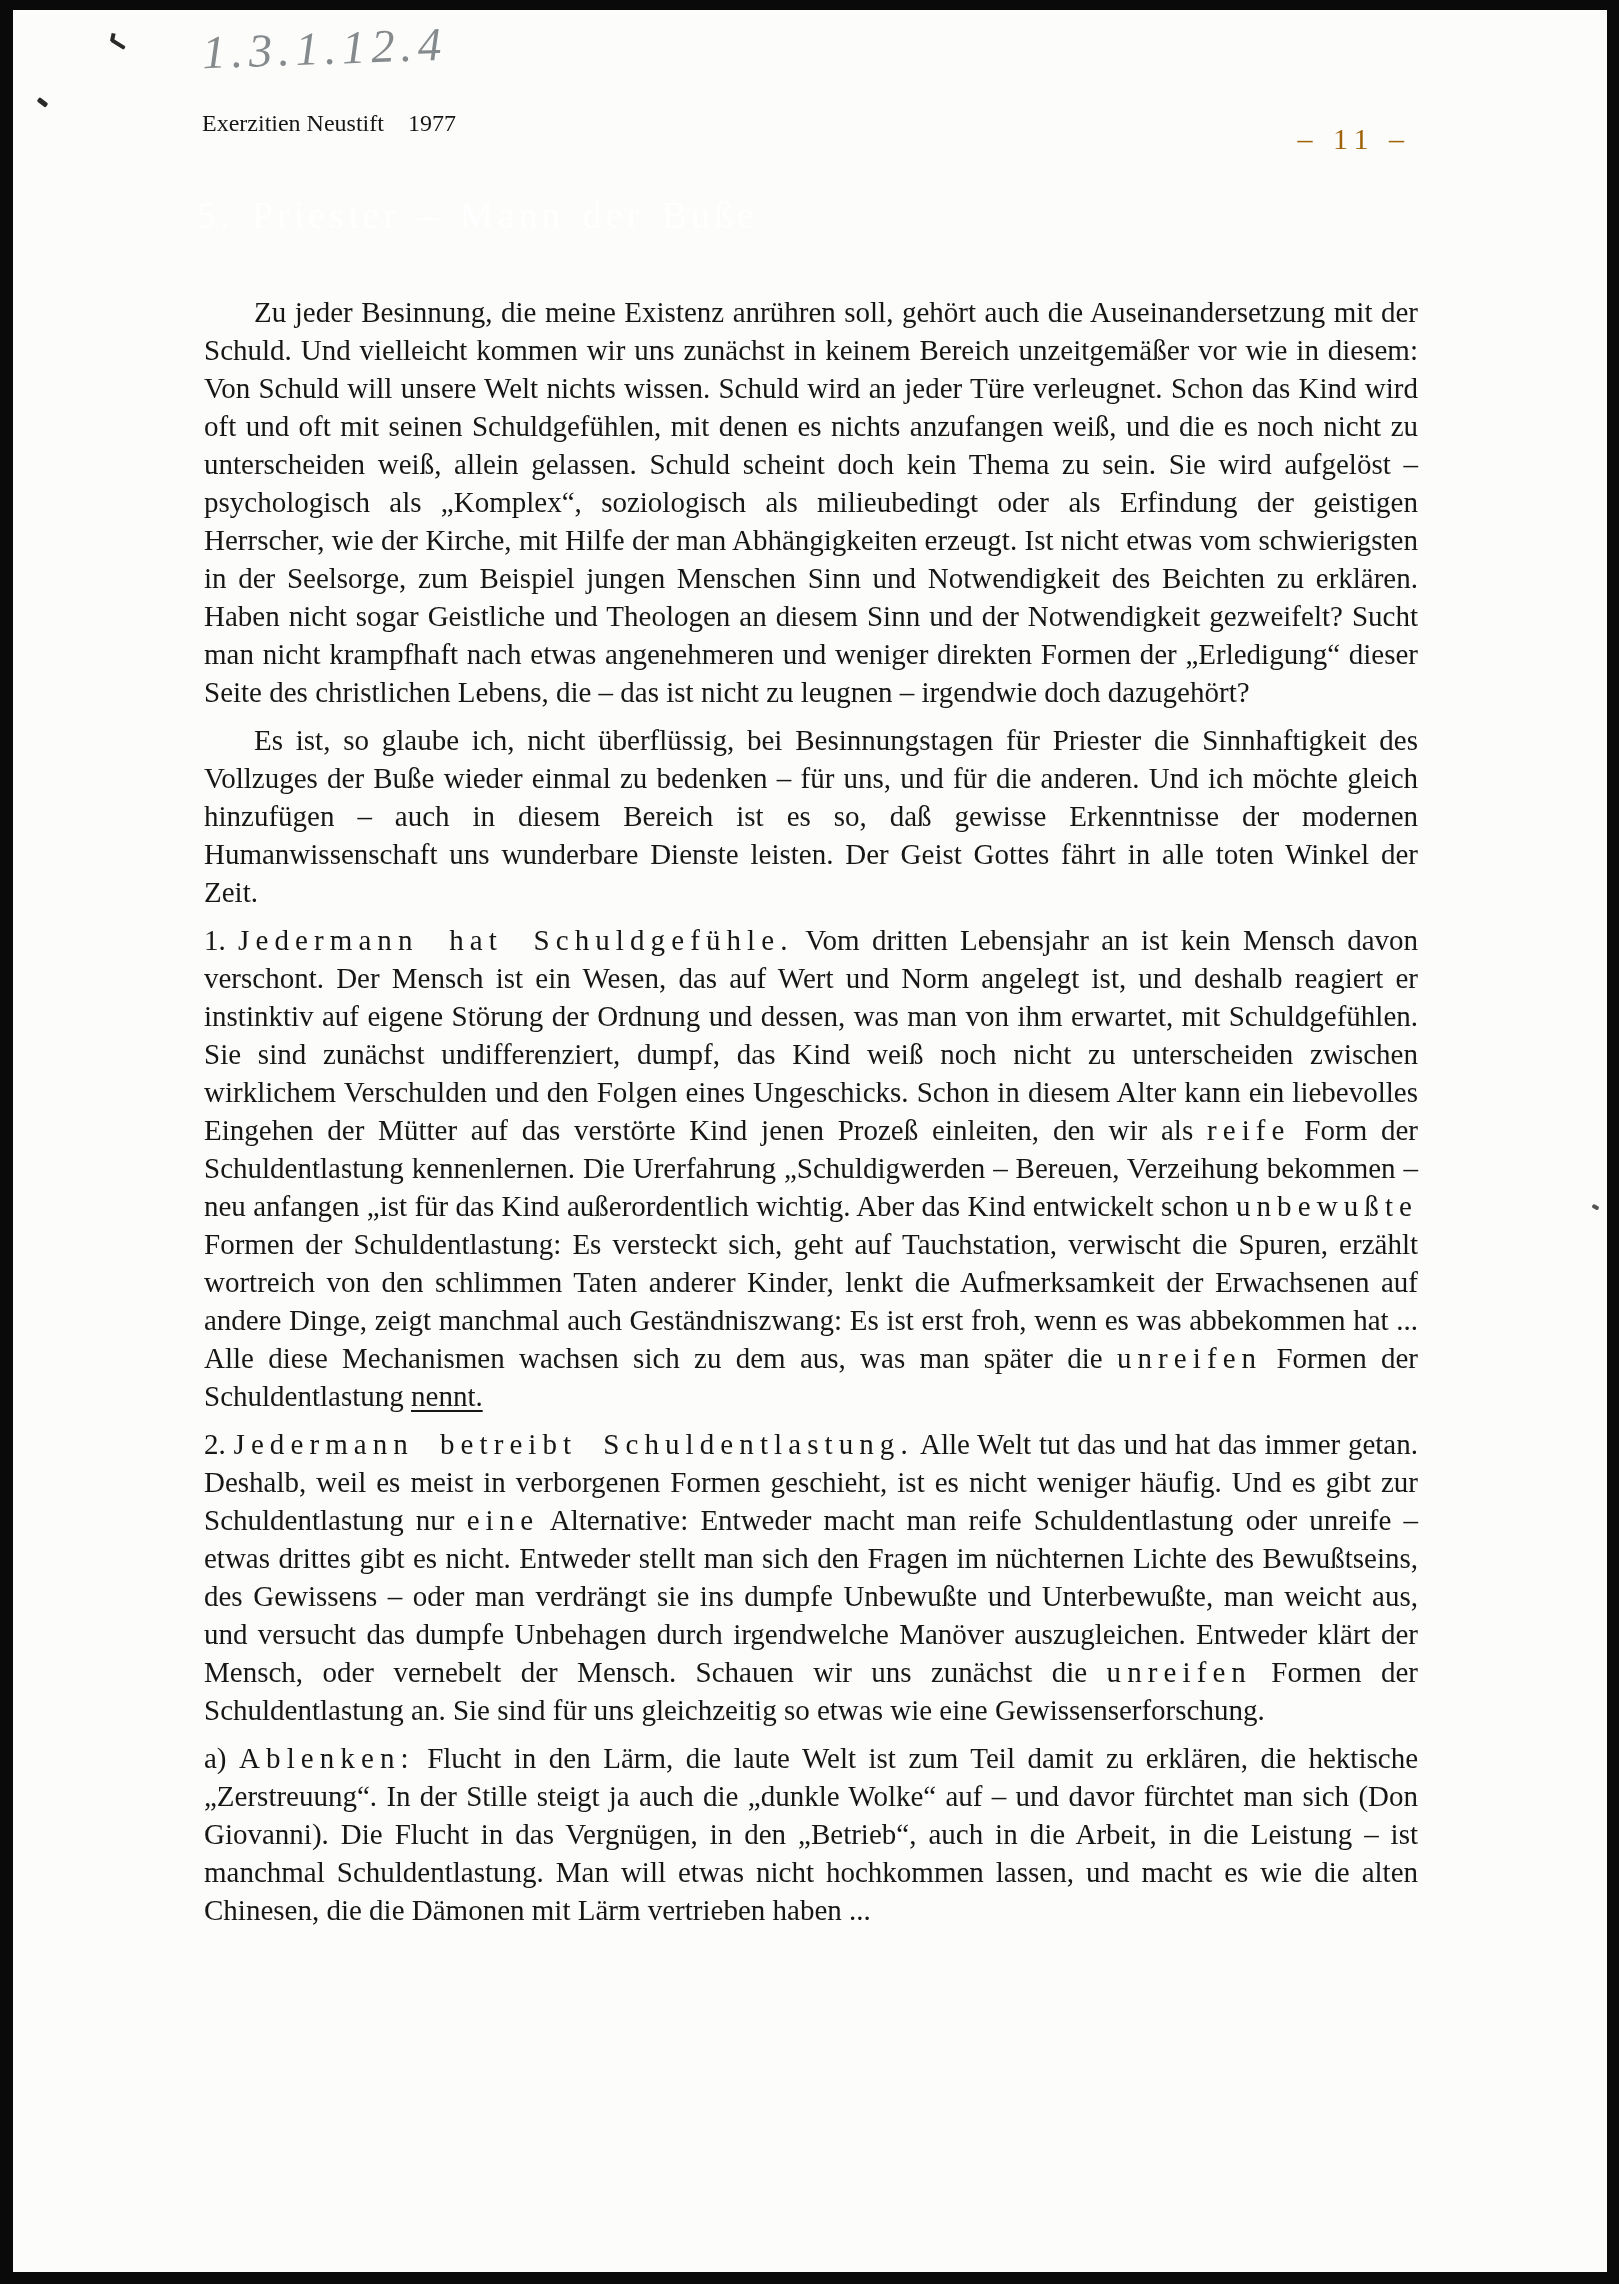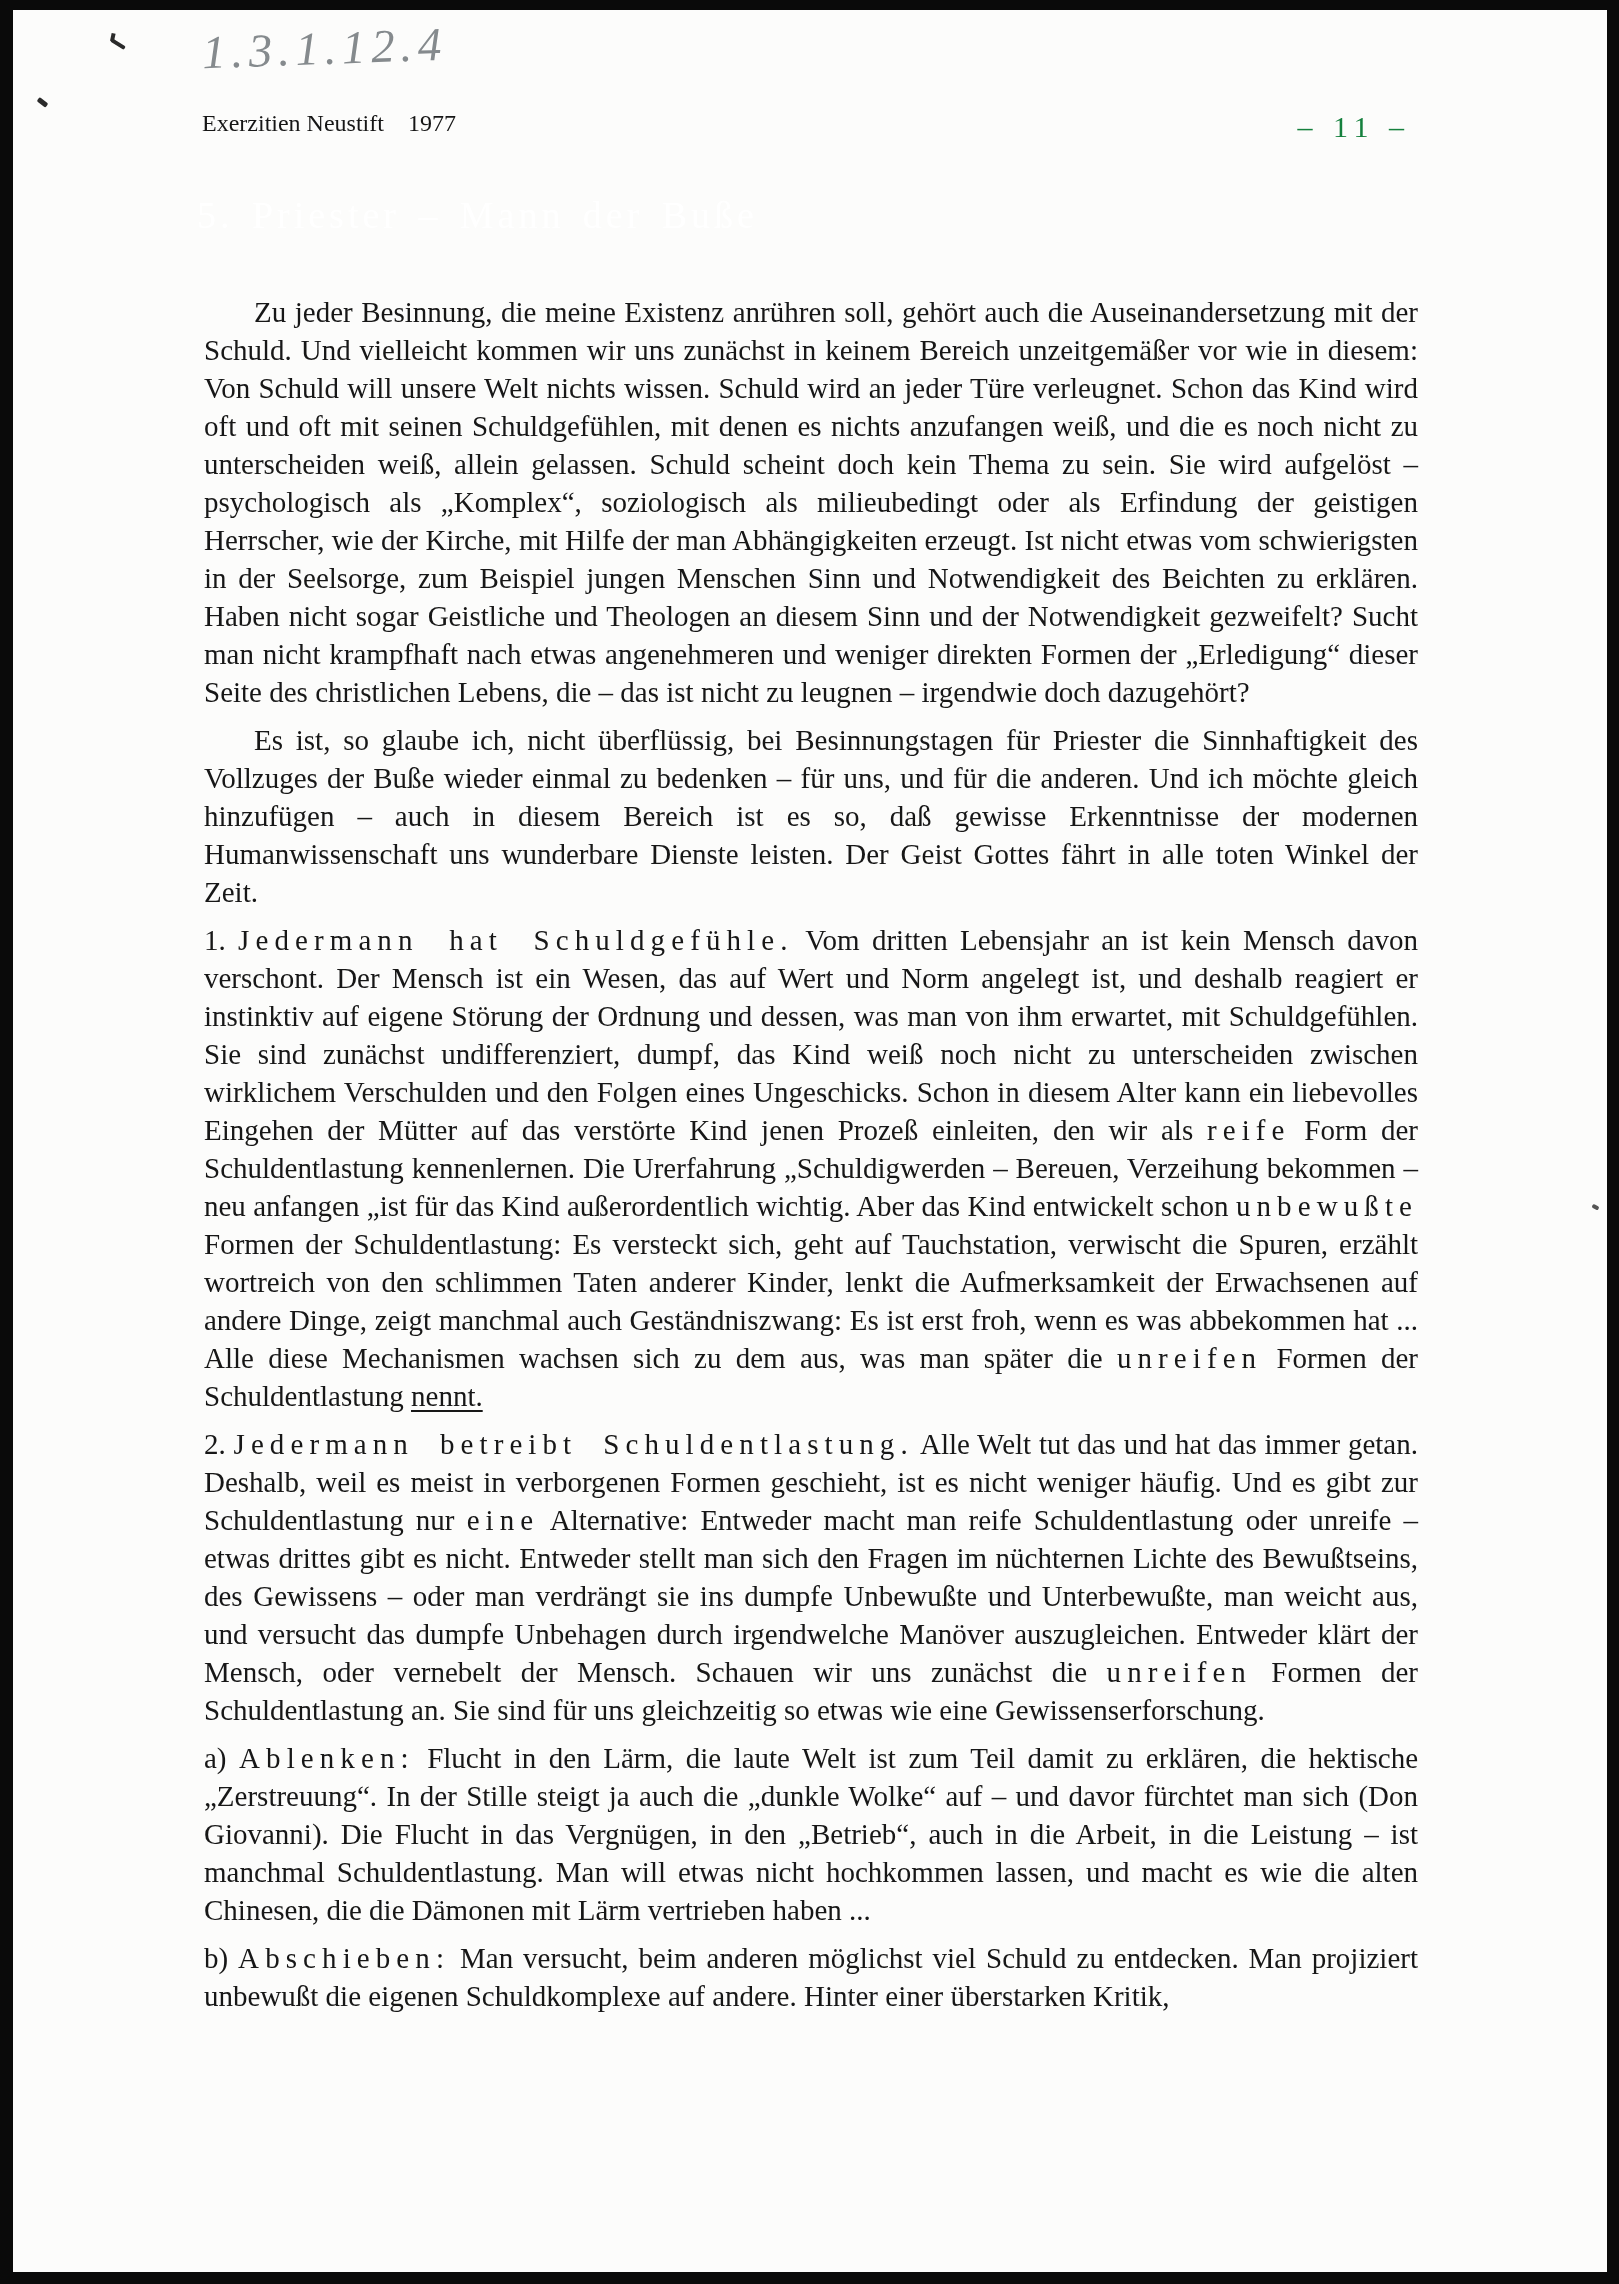--- a/index.html
+++ b/index.html
@@ -31,22 +31,22 @@
   .mark2 { left: 37px; top: 100px; width: 11.3px; height: 4.9px; transform: rotate(38deg); }
   .speck { position: absolute; left: 1592px; top: 1205px; width: 6.5px; height: 4px; background:#555; transform: rotate(30deg); border-radius: 1.6px; }
 
   .header-row {
     position: absolute; left: 194px; top: 110px; width: 1231px;
     font-size: 24px; color: #161616;
   }
   .header-left { position: absolute; left: 8px; top: 0; white-space: nowrap; }
   .header-year { margin-left: 24px; }
   .page-number {
-    position: absolute; right: 14.6px; top: 0;
-    font-size: 30px; letter-spacing: 6.5px; white-space: nowrap; color: #15803d;
+    position: absolute; right: 14.6px; top: 12px;
+    font-size: 30px; letter-spacing: 6.5px; white-space: nowrap; color: #a16207;
   }
 
   .title {
     position: absolute; left: 197px; top: 193px;
     margin: 0; font-size: 38px; font-weight: 400;
     letter-spacing: 4px; word-spacing: 4.9px;
     color: #ffffff; white-space: nowrap;
   }
 
   .body-text {
@@ -84,18 +84,17 @@
     </div>
 
     <h1 class="title">5. Priester – Mann der Buße</h1>
 
     <div class="body-text" id="body-text">
         <p class="indent"><span>Zu jeder Besinnung, die meine Existenz anrühren soll, gehört auch die Auseinandersetzung mit der Schuld. Und vielleicht kommen wir uns zunächst in keinem Bereich unzeitgemäßer vor wie in diesem: Von Schuld will unsere Welt nichts wissen. Schuld wird an jeder Türe verleugnet. Schon das Kind wird oft und oft mit seinen Schuldgefühlen, mit denen es nichts anzufangen weiß, und die es noch nicht zu unterscheiden weiß, allein gelassen. Schuld scheint doch kein Thema zu sein. Sie wird aufgelöst – psychologisch als „Komplex“, soziologisch als milieubedingt oder als Erfindung der geistigen Herrscher, wie der Kirche, mit Hilfe der man Abhängigkeiten erzeugt. Ist nicht etwas vom schwierigsten in der Seelsorge, zum Beispiel jungen Menschen Sinn und Notwendigkeit des Beichten zu erklären. Haben nicht sogar Geistliche und Theologen an diesem Sinn und der Notwendigkeit gezweifelt? Sucht man nicht krampfhaft nach etwas angenehmeren und weniger direkten Formen der „Erledigung“ dieser Seite des christlichen Lebens, die – das ist nicht zu leugnen – irgendwie doch dazugehört?</span></p>
         <p class="indent"><span>Es ist, so glaube ich, nicht überflüssig, bei Besinnungstagen für Priester die Sinnhaftigkeit des Vollzuges der Buße wieder einmal zu bedenken – für uns, und für die anderen. Und ich möchte gleich hinzufügen – auch in diesem Bereich ist es so, daß gewisse Erkenntnisse der modernen Humanwissenschaft uns wunderbare Dienste leisten. Der Geist Gottes fährt in alle toten Winkel der Zeit.</span></p>
         <p class=""><span>1. </span><span class="sp">Jedermann hat Schuldgefühle.</span><span> Vom dritten Lebensjahr an ist kein Mensch davon verschont. Der Mensch ist ein Wesen, das auf Wert und Norm angelegt ist, und deshalb reagiert er instinktiv auf eigene Störung der Ordnung und dessen, was man von ihm erwartet, mit Schuldgefühlen. Sie sind zunächst undifferenziert, dumpf, das Kind weiß noch nicht zu unterscheiden zwischen wirklichem Verschulden und den Folgen eines Ungeschicks. Schon in diesem Alter kann ein liebevolles Eingehen der Mütter auf das verstörte Kind jenen Prozeß einleiten, den wir als </span><span class="sp">reife</span><span> Form der Schuldentlastung kennenlernen. Die Urerfahrung „Schuldigwerden – Bereuen, Verzeihung bekommen – neu anfangen „ist für das Kind außerordentlich wichtig. Aber das Kind entwickelt schon </span><span class="sp">unbewußte</span><span> Formen der Schuldentlastung: Es versteckt sich, geht auf Tauchstation, verwischt die Spuren, erzählt wortreich von den schlimmen Taten anderer Kinder, lenkt die Aufmerksamkeit der Erwachsenen auf andere Dinge, zeigt manchmal auch Geständniszwang: Es ist erst froh, wenn es was abbekommen hat ... Alle diese Mechanismen wachsen sich zu dem aus, was man später die </span><span class="sp">unreifen</span><span> Formen der Schuldentlastung </span><span class="ul">nennt.</span></p>
         <p class=""><span>2. </span><span class="sp">Jedermann betreibt Schuldentlastung.</span><span> Alle Welt tut das und hat das immer getan. Deshalb, weil es meist in verborgenen Formen geschieht, ist es nicht weniger häufig. Und es gibt zur Schuldentlastung nur </span><span class="sp">eine</span><span> Alternative: Entweder macht man reife Schuldentlastung oder unreife – etwas drittes gibt es nicht. Entweder stellt man sich den Fragen im nüchternen Lichte des Bewußtseins, des Gewissens – oder man verdrängt sie ins dumpfe Unbewußte und Unterbewußte, man weicht aus, und versucht das dumpfe Unbehagen durch irgendwelche Manöver auszugleichen. Entweder klärt der Mensch, oder vernebelt der Mensch. Schauen wir uns zunächst die </span><span class="sp">unreifen</span><span> Formen der Schuldentlastung an. Sie sind für uns gleichzeitig so etwas wie eine Gewissenserforschung.</span></p>
         <p class=""><span>a) </span><span class="sp">Ablenken:</span><span> Flucht in den Lärm, die laute Welt ist zum Teil damit zu erklären, die hektische „Zerstreuung“. In der Stille steigt ja auch die „dunkle Wolke“ auf – und davor fürchtet man sich (Don Giovanni). Die Flucht in das Vergnügen, in den „Betrieb“, auch in die Arbeit, in die Leistung – ist manchmal Schuldentlastung. Man will etwas nicht hochkommen lassen, und macht es wie die alten Chinesen, die die Dämonen mit Lärm vertrieben haben ...</span></p>
-        <p class=""><span>b) </span><span class="sp">Abschieben:</span><span> Man versucht, beim anderen möglichst viel Schuld zu entdecken. Man projiziert unbewußt die eigenen Schuldkomplexe auf andere. Hinter einer überstarken Kritik,</span></p>
       </div>
 
   </div>
 </div>
 
 
 </body></html>

